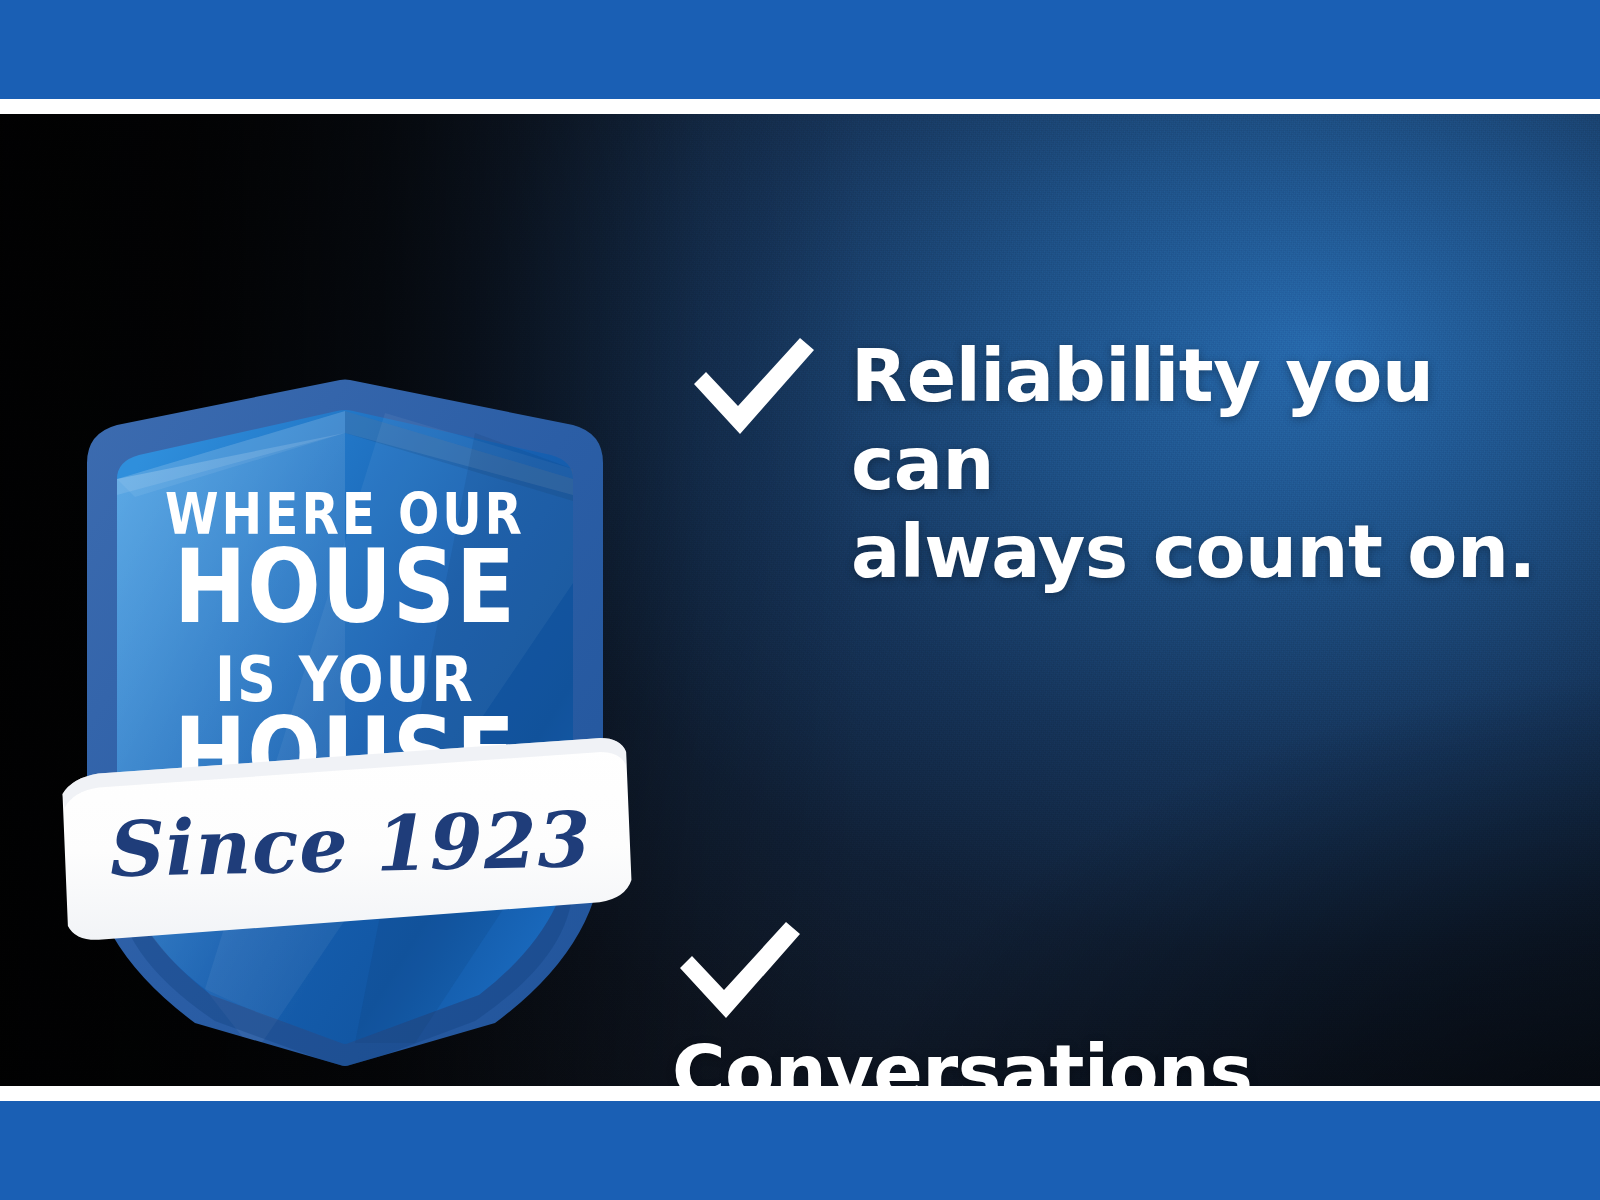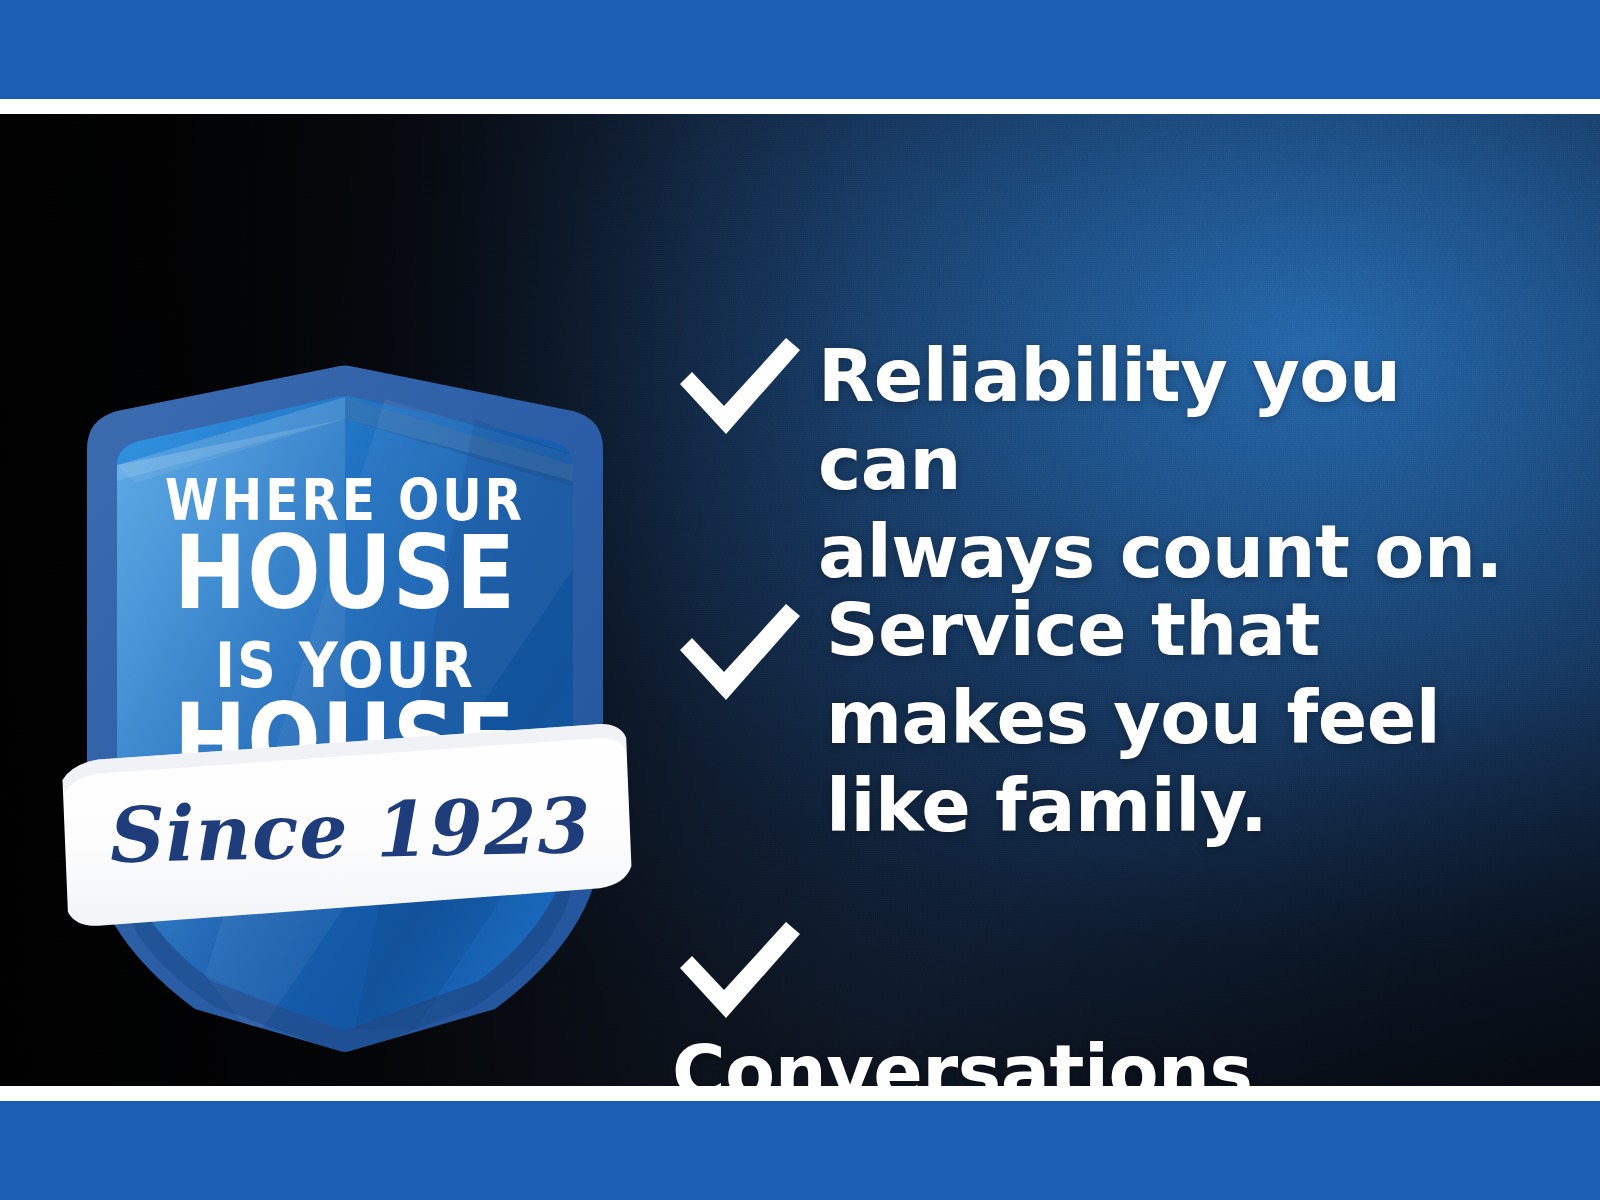--- a/index.html
+++ b/index.html
@@ -87,37 +87,37 @@
       repeating-linear-gradient(90deg,  rgba(255,255,255,0.05)  0 1px, rgba(0,0,0,0.05)  1px 2px),
       repeating-linear-gradient(37deg,  rgba(255,255,255,0.035) 0 1px, rgba(0,0,0,0.035) 1px 3px),
       repeating-linear-gradient(113deg, rgba(255,255,255,0.03)  0 1px, rgba(0,0,0,0.03)  1px 3px);
     mix-blend-mode:overlay;
     pointer-events:none;
   }
 
   
   #badge {
     position:absolute;
-    left:55px; top:155px;
+    left:55px; top:169px;
     width:580px; height:810px;
   }
   #badge svg { display:block; width:580px; height:810px; }
 
   
   #checklist {
     position:absolute;
     left:668px; top:200px;
     width:880px; height:830px;
   }
   .check-row {
     position:absolute;
     display:flex;
     align-items:flex-start;
   }
-  .check-row.r1 { left:0;  top:18px;  }
+  .check-row.r1 { left:14px;  top:18px;gap:19px;  }
   .check-row.r2 { left:0;  top:272px; }
   .check-row.r3 { left:0;  top:588px;flex-direction:column; }
 
   .check-icon {
     flex:0 0 auto;
     width:140px; height:112px;
     margin-right:16px;
   }
   .check-icon svg { display:block; width:140px; height:112px; }
   .check-row.r2 .check-icon { margin-top:12px; }
@@ -238,30 +238,20 @@
       <div class="check-row r1">
         <span class="check-icon">
           <svg viewBox="0 0 140 112" xmlns="http://www.w3.org/2000/svg">
             <path d="M12,52 L24,40 L56,74 L118,6 L132,18 L58,102 Z" fill="#ffffff"></path>
           </svg>
         </span>
         <span class="check-text">Reliability you can
 always count on.</span>
       </div>
 
-      <div class="check-row r2">
-        <span class="check-icon">
-          <svg viewBox="0 0 140 112" xmlns="http://www.w3.org/2000/svg">
-            <path d="M12,52 L24,40 L56,74 L118,6 L132,18 L58,102 Z" fill="#ffffff"></path>
-          </svg>
-        </span>
-        <span class="check-text">Service that
-makes you feel
-like family.</span>
-      </div>
 
       <div class="check-row r3">
         <span class="check-icon">
           <svg viewBox="0 0 140 112" xmlns="http://www.w3.org/2000/svg">
             <path d="M12,52 L24,40 L56,74 L118,6 L132,18 L58,102 Z" fill="#ffffff"></path>
           </svg>
         </span>
         <span class="check-text">Conversations
 that feel
 like home.</span>

